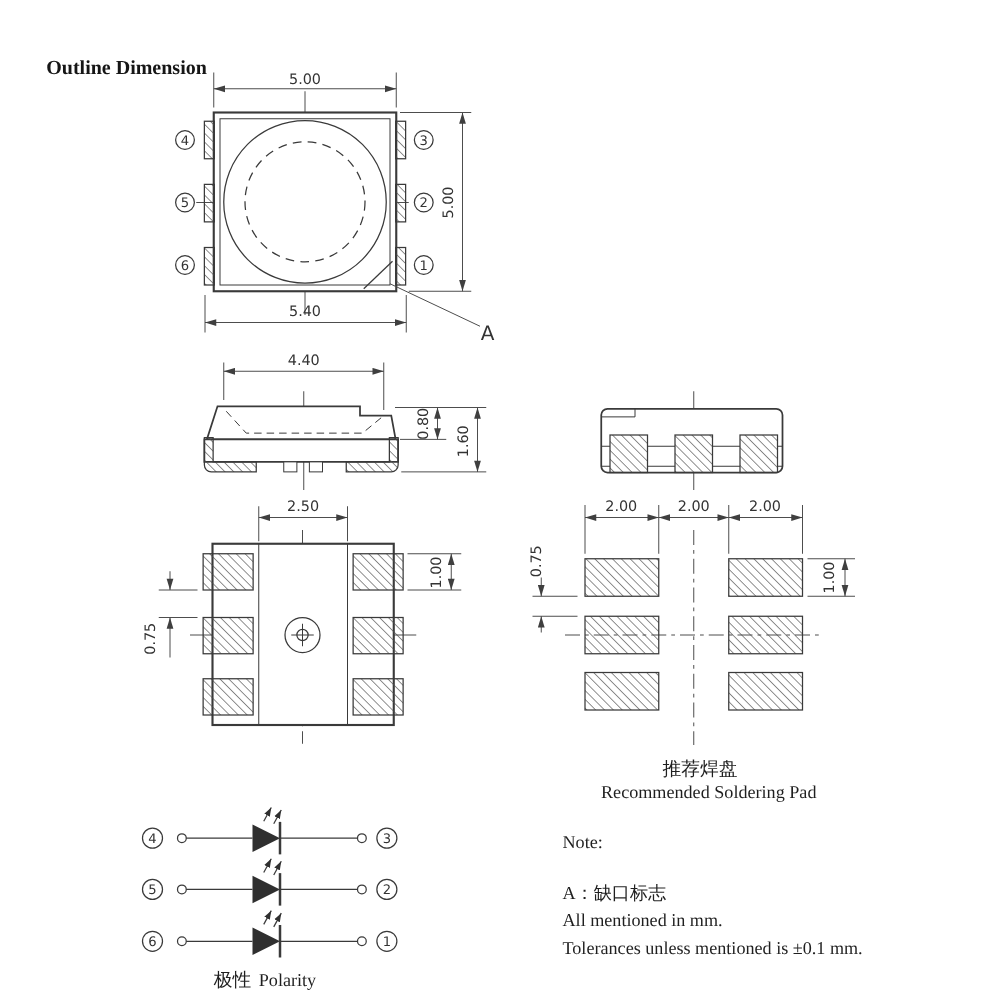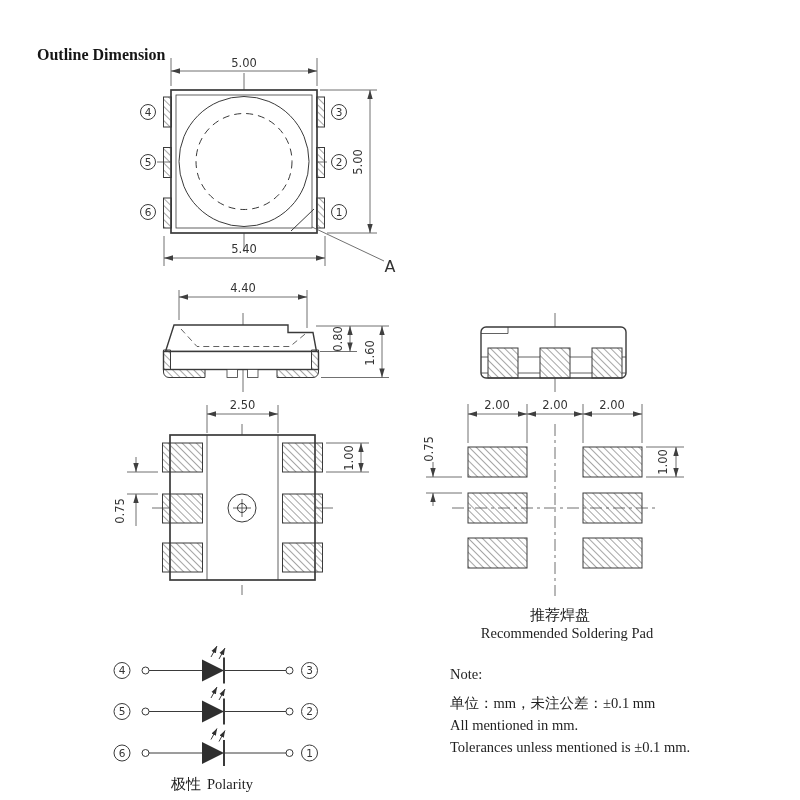--- a/index.html
+++ b/index.html
@@ -22,21 +22,21 @@
   .hatch{fill:url(#hatch);stroke:#3a3a3a;stroke-width:1;}
   .dimtxt{font-family:"DejaVu Sans",sans-serif;font-size:11.5px;fill:#333333;}
   .pintxt{font-family:"DejaVu Sans",sans-serif;font-size:10.5px;fill:#333333;}
   .atxt{font-family:"DejaVu Sans",sans-serif;font-size:16px;fill:#333333;}
   .capcn{font-family:"Liberation Serif","DejaVu Sans",serif;font-size:15px;fill:#1f1f1f;}
   .capen{font-family:"Liberation Serif",serif;font-size:14.5px;fill:#1f1f1f;}
   .note{
     position:absolute;left:450px;top:666px;width:330px;
     font-family:"Liberation Serif","DejaVu Sans",serif;font-size:14.5px;color:#1f1f1f;
   }
-  .note-heading{margin-bottom:9px;}
+  .note-heading{margin-bottom:21px;}
   .note-line{line-height:22.2px;}
 </style>
 </head>
 <body>
 
 <div class="page-title">Outline Dimension</div>
 
 <svg width="800" height="800" viewBox="0 0 800 800">
   <defs>
     <marker id="arr" viewBox="0 0 10 6" markerWidth="10" markerHeight="6" refX="9.5" refY="3" orient="auto-start-reverse" markerUnits="userSpaceOnUse">
@@ -296,16 +296,16 @@
       <circle cx="289.5" cy="753" r="3.5" class="ln w10 fw"></circle>
       <circle cx="309.5" cy="753" r="8" class="ln w10 fw"></circle>
       <text x="309.5" y="756.8" text-anchor="middle" class="pintxt">1</text>
     </g>
     <text x="212" y="789" text-anchor="middle" class="capcn"><tspan>极性</tspan><tspan dx="6" class="capen">Polarity</tspan></text>
   </g>
 </svg>
 
 <div class="note">
   <div class="note-heading">Note:</div>
-  <div class="note-line">单位：mm，未注公差：±0.1 mm</div>
+  <div class="note-line">A：缺口标志</div>
   <div class="note-line">All mentioned in mm.</div>
   <div class="note-line">Tolerances unless mentioned is  ±0.1 mm.</div>
 </div>
 
 </body></html>

